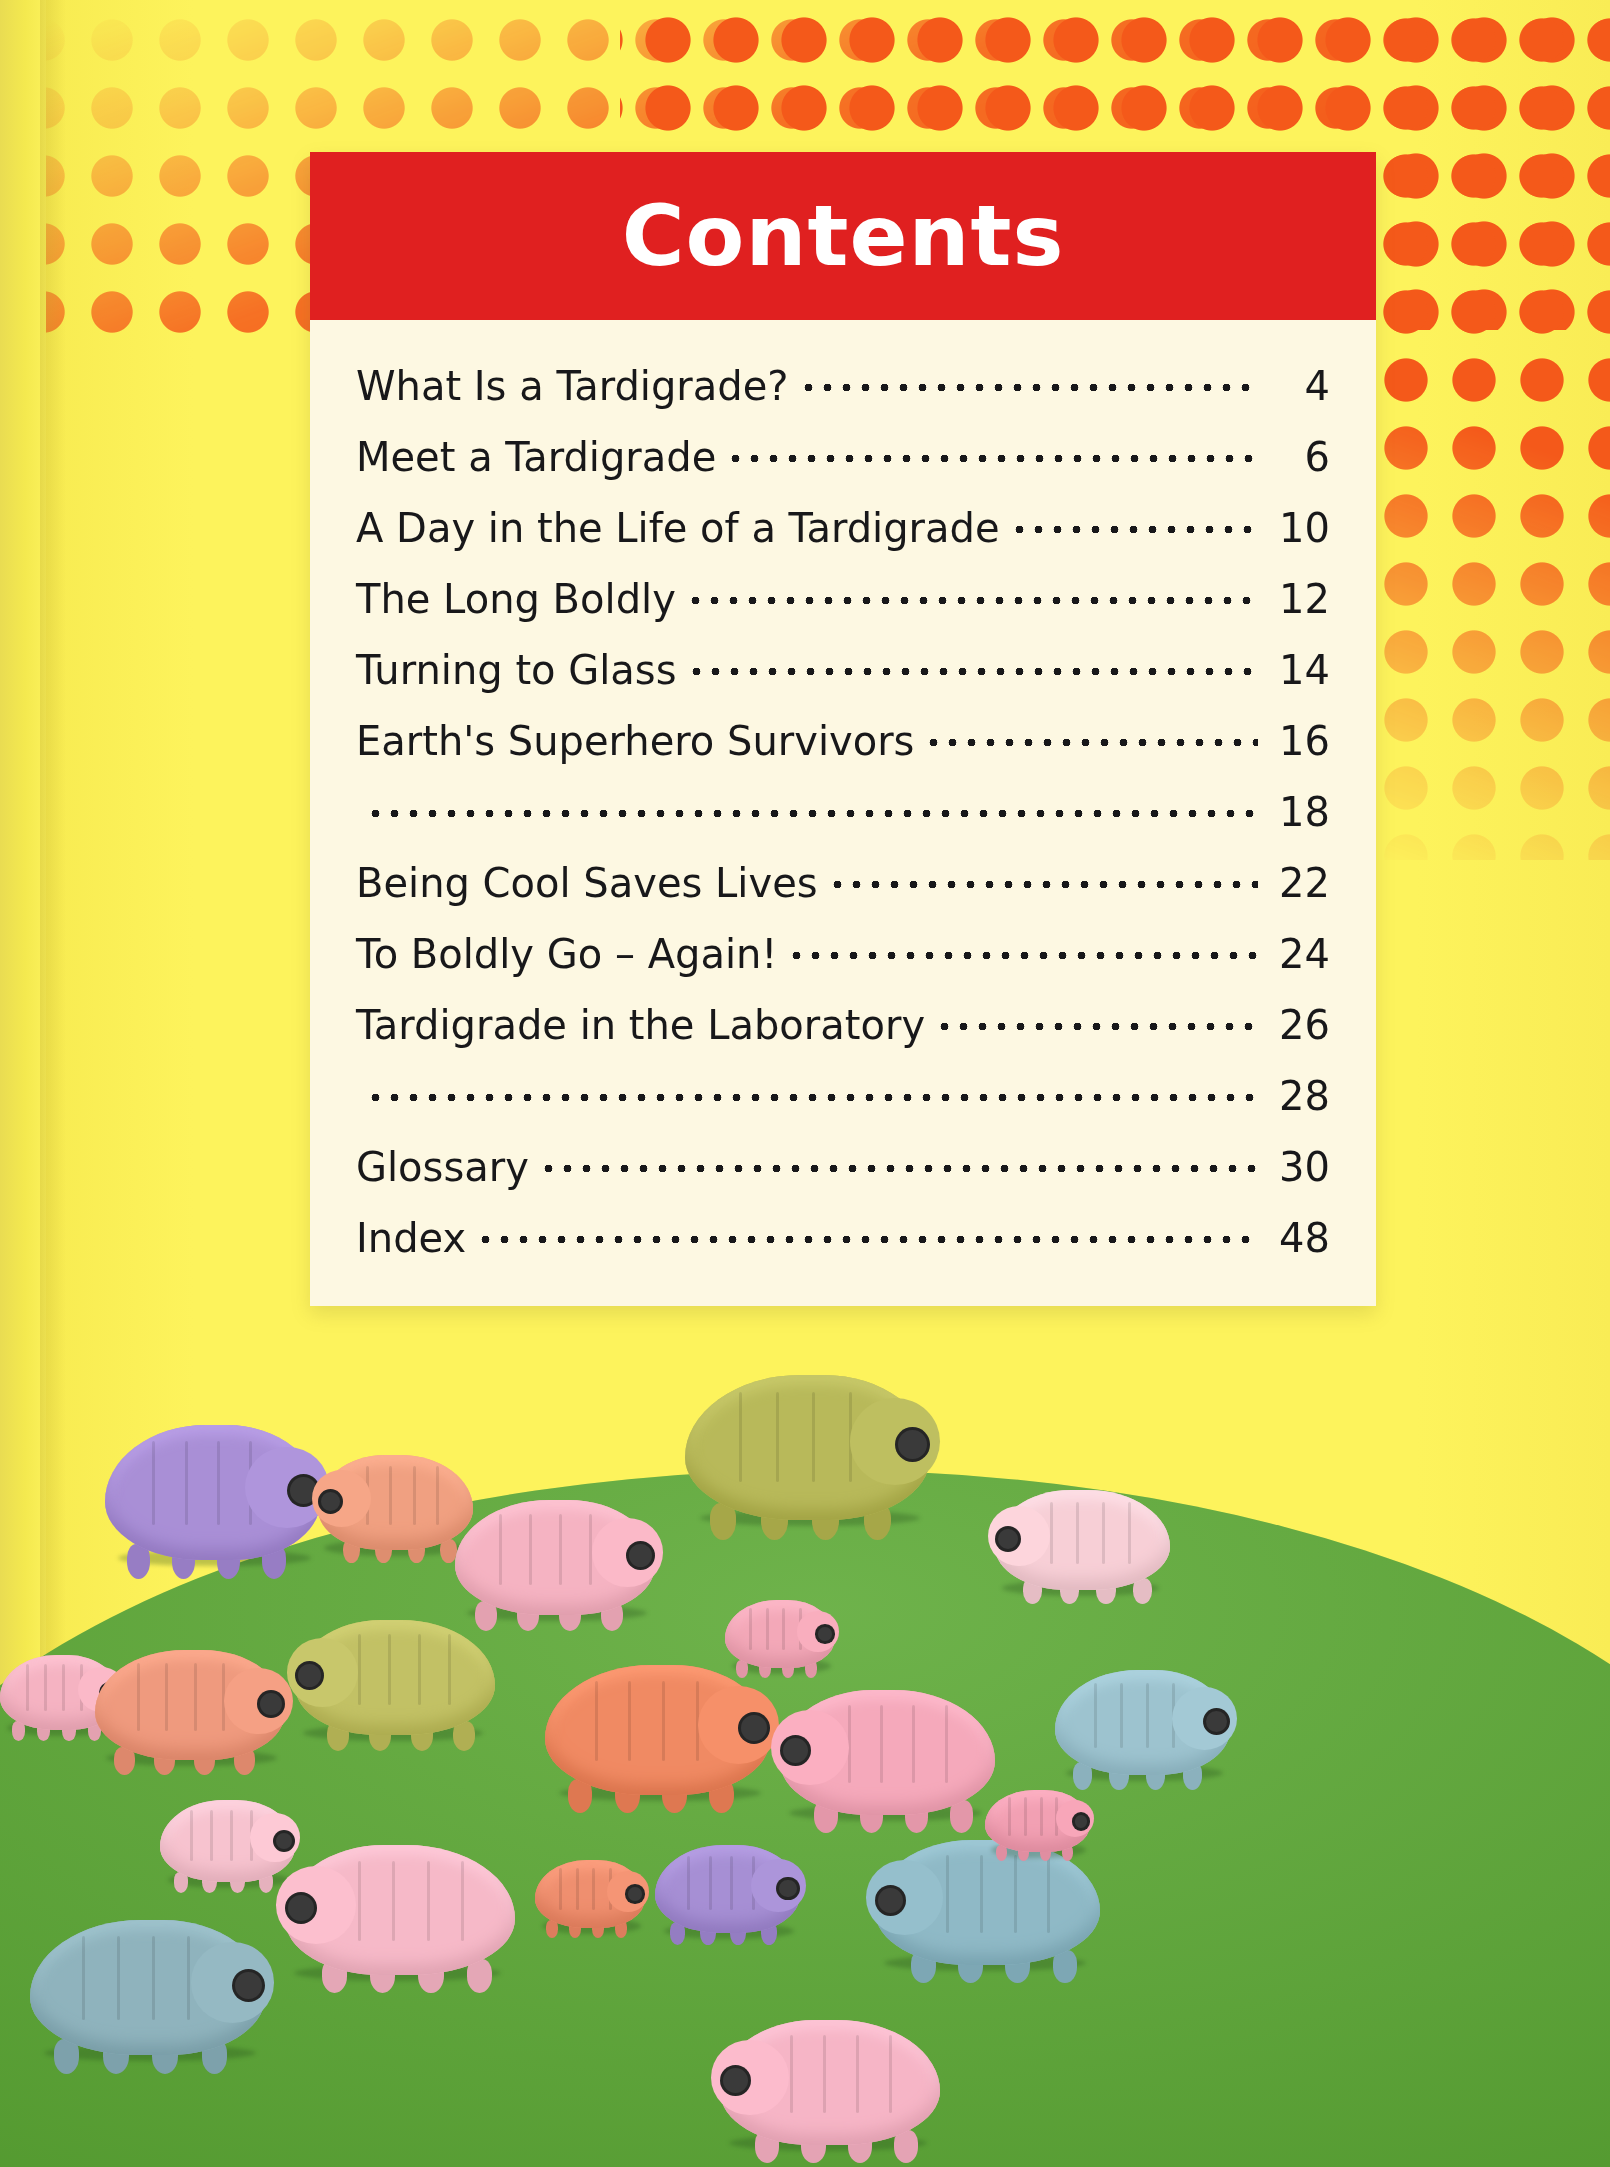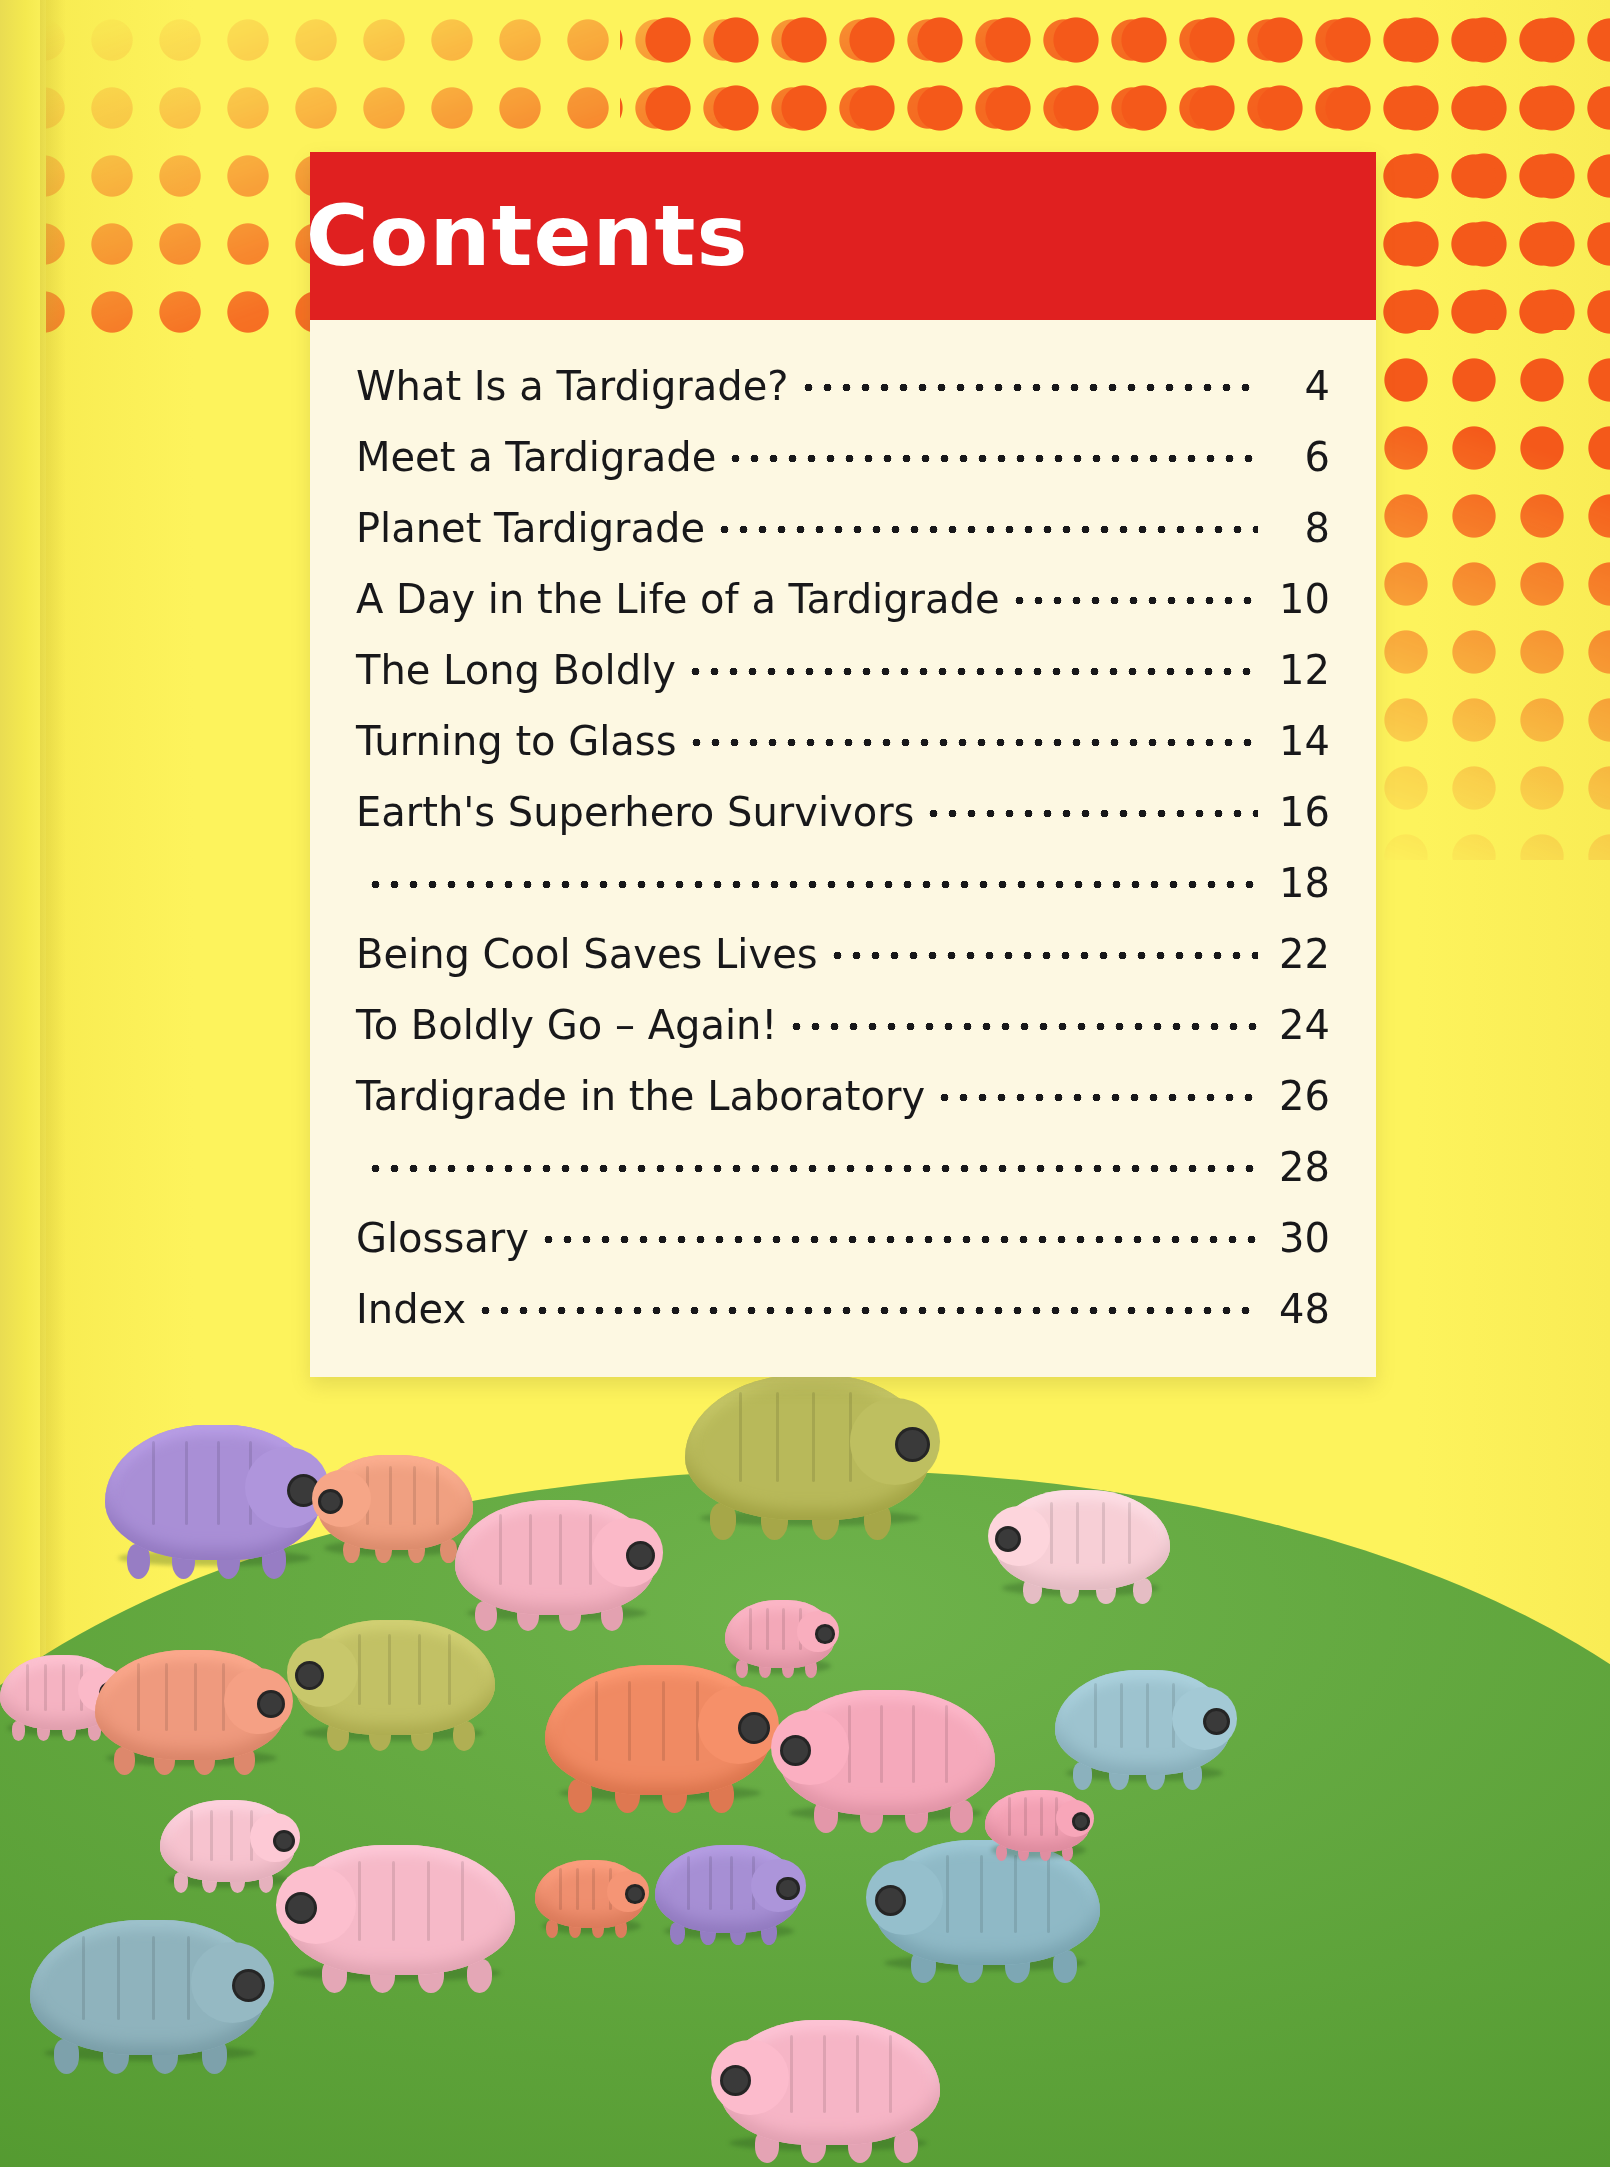--- a/index.html
+++ b/index.html
@@ -98,21 +98,21 @@
     top: 152px;
     width: 1066px;
     background: #fdf8e2;
     box-shadow: 0 8px 18px rgba(120,110,40,.18);
   }
   .card-header {
     background: #e02020;
     height: 168px;
     display: flex;
     align-items: center;
-    justify-content: flex-start;
+    justify-content: center;
   }
   .card-title {
     color: #ffffff;
     font-family: "DejaVu Sans", sans-serif;
     font-weight: bold;
     font-size: 84px;
     letter-spacing: 1px;
     line-height: 1;
     transform: scaleX(1.02);
   }
@@ -534,25 +534,20 @@
           <span class="toc-title">What Is a Tardigrade?</span>
           <span class="toc-leader"></span>
           <span class="toc-page">4</span>
         </div>
         <div class="toc-row">
           <span class="toc-title">Meet a Tardigrade</span>
           <span class="toc-leader"></span>
           <span class="toc-page">6</span>
         </div>
         <div class="toc-row">
-          <span class="toc-title">Planet Tardigrade</span>
-          <span class="toc-leader"></span>
-          <span class="toc-page">8</span>
-        </div>
-        <div class="toc-row">
           <span class="toc-title">A Day in the Life of a Tardigrade</span>
           <span class="toc-leader"></span>
           <span class="toc-page">10</span>
         </div>
         <div class="toc-row">
           <span class="toc-title">The Long Boldly</span>
           <span class="toc-leader"></span>
           <span class="toc-page">12</span>
         </div>
         <div class="toc-row">

